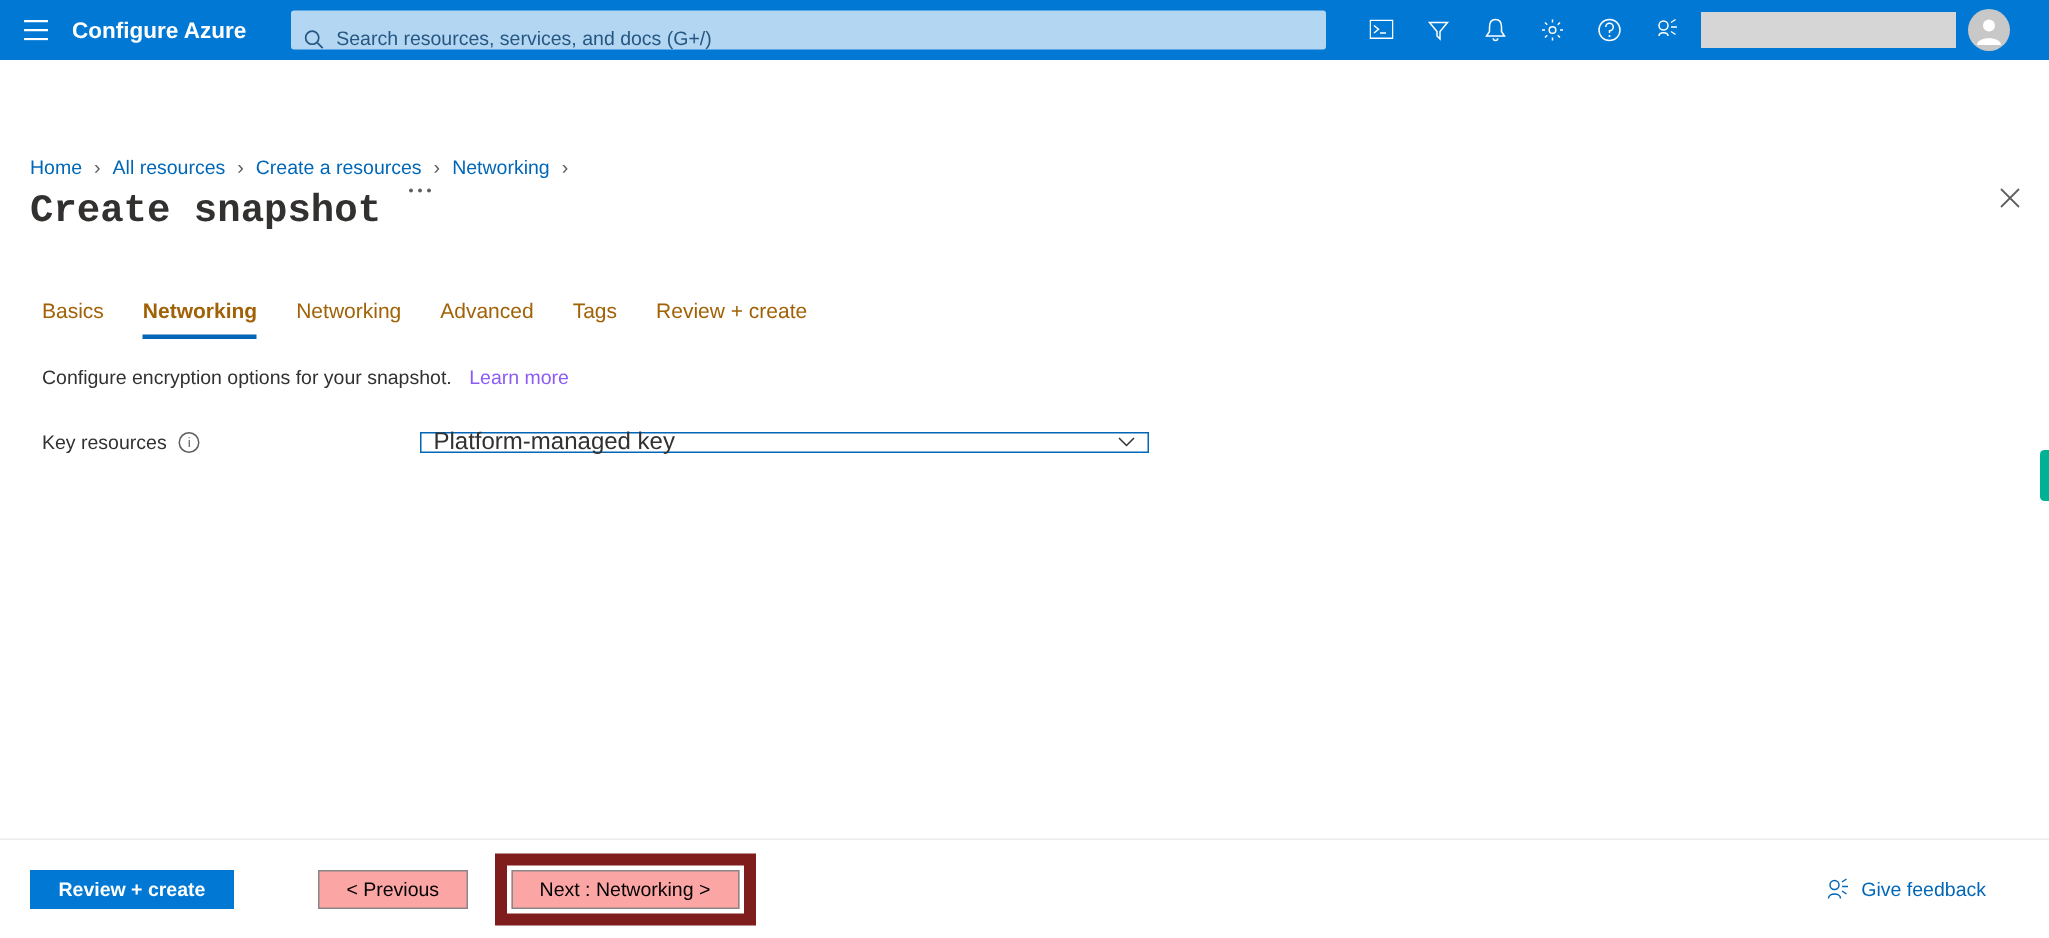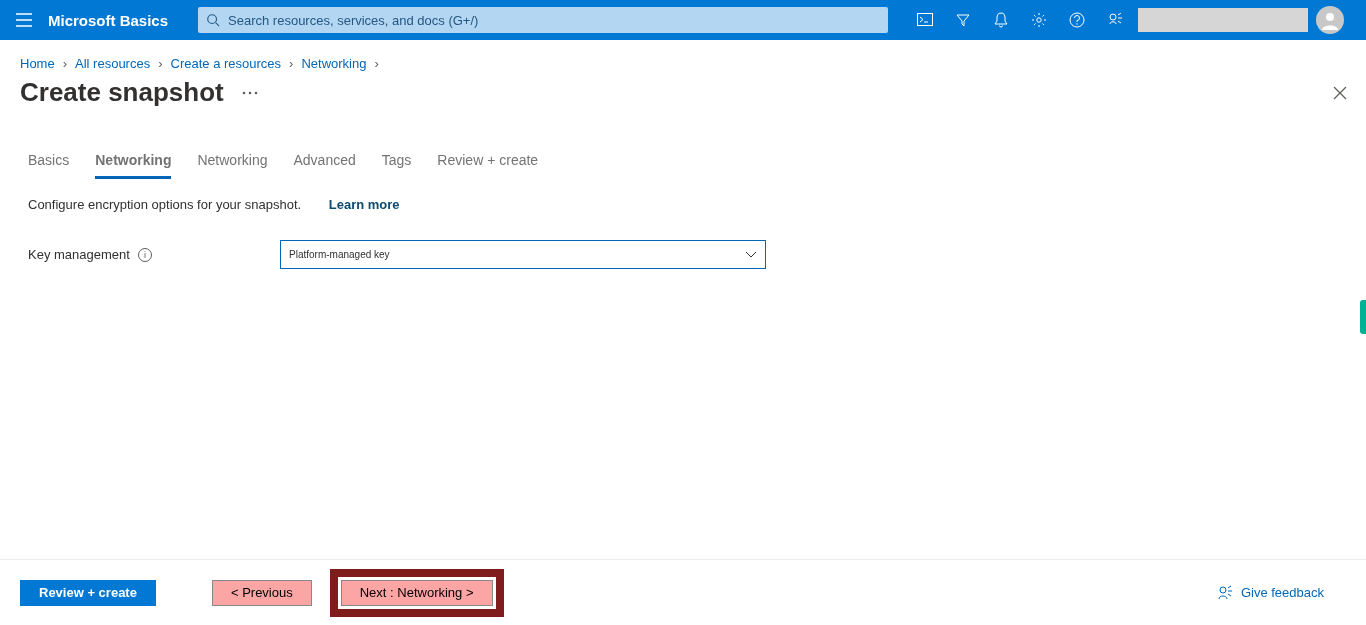--- a/index.html
+++ b/index.html
@@ -3,54 +3,54 @@
 <meta charset="utf-8">
 <style>
   * { box-sizing: border-box; margin: 0; padding: 0; }
   html, body { width: 1366px; height: 625px; font-family: "Segoe UI", Arial, sans-serif; font-size: 13px; color: #323130; overflow: hidden; background: #fff; }
 
   
   .top-header { height: 40px; background: #0078d4; display: flex; align-items: center; color: #fff; }
   .hamburger { width: 48px; height: 40px; display: flex; align-items: center; justify-content: center; cursor: pointer; }
   .brand { font-size: 15px; font-weight: 600; padding-right: 20px; white-space: nowrap; }
   .search-wrap { flex: none; width: 690px; margin-left: 10px; }
-  .search-box { position: relative; width: 100%; height: 26px; background: #b3d6f2; border-radius: 2px; display: flex; align-items: center; }
+  .search-box { position: relative; width: 100%; height: 26px; background: #b3d6f2; border-radius: 2px; display: flex; align-items: flex-end; }
   .search-box svg { margin-left: 8px; }
   .search-box input { flex: 1; border: none; background: transparent; outline: none; font-size: 13px; padding: 0 8px; color: #1b3a57; }
   .search-box input::placeholder { color: #255782; }
   .header-icons { display: flex; align-items: center; margin-left: 18px; }
   .header-icons .hicon { width: 38px; height: 40px; display: flex; align-items: center; justify-content: center; cursor: pointer; }
   .acct-box { width: 170px; height: 24px; background: #d6d6d6; margin-left: 4px; }
   .avatar { width: 28px; height: 28px; border-radius: 50%; background: #c8c8c8; margin: 0 10px 0 8px; display:flex; align-items:center; justify-content:center; }
 
   
-  .breadcrumb { display: flex; align-items: center; padding: 16px 20px 4px 20px; font-size: 13px; }
+  .breadcrumb { display: flex; align-items: center; padding: 16px 20px 4px 20px; font-size: 13px; margin-top: 48px; }
   .breadcrumb a { color: #0067b8; text-decoration: none; cursor: pointer; }
   .breadcrumb .sep { margin: 0 8px; color: #605e5c; }
 
   
-  .title-row { display: flex; align-items: center; padding: 2px 13px 10px 20px; }
+  .title-row { display: flex; align-items: flex-start; padding: 2px 13px 10px 20px; font-family: Liberation Mono, monospace; }
   .page-title { font-size: 26px; font-weight: 600; }
   .title-more { margin-left: 18px; color: #605e5c; cursor: pointer; }
   .title-close { margin-left: auto; cursor: pointer; color: #605e5c; padding-right: 6px; }
 
   
   .tabs { display: flex; padding: 34px 28px 0 28px; gap: 26px; font-size: 14px; border-bottom: none; }
-  .tab { padding-bottom: 8px; cursor: pointer; color: #737373; }
+  .tab { padding-bottom: 8px; cursor: pointer; color: #a16207; }
   .tab.active { font-weight: 600; border-bottom: 3px solid #0067b8; }
 
   
   .desc-line { padding: 18px 28px 0 28px; font-size: 13px; }
-  .desc-line .learn { color: #0c4a6e; margin-left: 24px; text-decoration: none; cursor: pointer; font-weight: bold; }
+  .desc-line .learn { color: #8b5cf6; margin-left: 8px; text-decoration: none; cursor: pointer; }
 
   
   .form-row { display: flex; align-items: center; padding: 28px 28px 0 28px; }
   .form-label { width: 252px; font-size: 13px; display:flex; align-items:center; gap:8px; }
   .info-icon { width: 14px; height: 14px; border: 1px solid #605e5c; border-radius: 50%; display: inline-flex; align-items:center; justify-content:center; font-size:9px; color:#605e5c; }
-  .select-box { width: 486px; height: 29px; border: 1px solid #0067b8; display: flex; align-items: center; padding: 0 8px; cursor: pointer; justify-content: space-between; font-size: 10px; }
+  .select-box { width: 486px; height: 14px; border: 1px solid #0067b8; display: flex; align-items: center; padding: 0 8px; cursor: pointer; justify-content: space-between; font-size: 16px; }
 
   
   .footer { position: absolute; bottom: 0; left: 0; right: 0; height: 66px; border-top: 1px solid #edebe9; display: flex; align-items: center; padding: 0 20px; }
   .btn { height: 26px; padding: 0 18px; font-size: 13px; cursor: pointer; display: inline-flex; align-items: center; justify-content: center; border: 1px solid #8a8886; background: #fca5a5; }
   .btn.primary { background: #0078d4; border-color: #0078d4; color: #fff; font-weight: 600; }
   .footer .spacer1 { width: 56px; display:inline-block; }
   .highlight-next { border: 8px solid #7f1d1d; padding: 3px; display: inline-flex; margin-left: 18px; }
   .highlight-next .btn { margin-left: 0; }
   .feedback { margin-left: auto; display: flex; gap: 8px; color: #0067b8; cursor: pointer; font-size: 13px; padding-right: 22px; }
 
@@ -63,21 +63,21 @@
 <body>
 
 <div class="top-header">
   <div class="hamburger">
     <svg width="16" height="14" viewBox="0 0 16 14">
       <line x1="0" y1="1" x2="16" y2="1" stroke="#fff" stroke-width="1.5"></line>
       <line x1="0" y1="7" x2="16" y2="7" stroke="#fff" stroke-width="1.5"></line>
       <line x1="0" y1="13" x2="16" y2="13" stroke="#fff" stroke-width="1.5"></line>
     </svg>
   </div>
-  <div class="brand">Microsoft Basics</div>
+  <div class="brand">Configure Azure</div>
   <div class="search-wrap">
     <div class="search-box">
       <svg width="14" height="14" viewBox="0 0 16 16">
         <circle cx="7" cy="7" r="5" stroke="#255782" stroke-width="1.3" fill="none"></circle>
         <line x1="11" y1="11" x2="15" y2="15" stroke="#255782" stroke-width="1.3"></line>
       </svg>
       <input type="text" placeholder="Search resources, services, and docs (G+/)" style="">
     </div>
   </div>
   <div class="header-icons">
@@ -165,21 +165,21 @@
   <div class="tab">Review + create</div>
 </div>
 
 <div class="desc-line">
   <span>Configure encryption options for your snapshot.</span>
   <a class="learn">Learn more</a>
 </div>
 
 <div class="form-row">
   <div class="form-label">
-    <span>Key management</span>
+    <span>Key resources</span>
     <span class="info-icon">i</span>
   </div>
   <div class="select-box">
     <span>Platform-managed key</span>
     <svg width="12" height="8" viewBox="0 0 12 8">
       <path d="M1 1 L6 6 L11 1" stroke="#323130" fill="none" stroke-width="1"></path>
     </svg>
   </div>
 </div>
 

